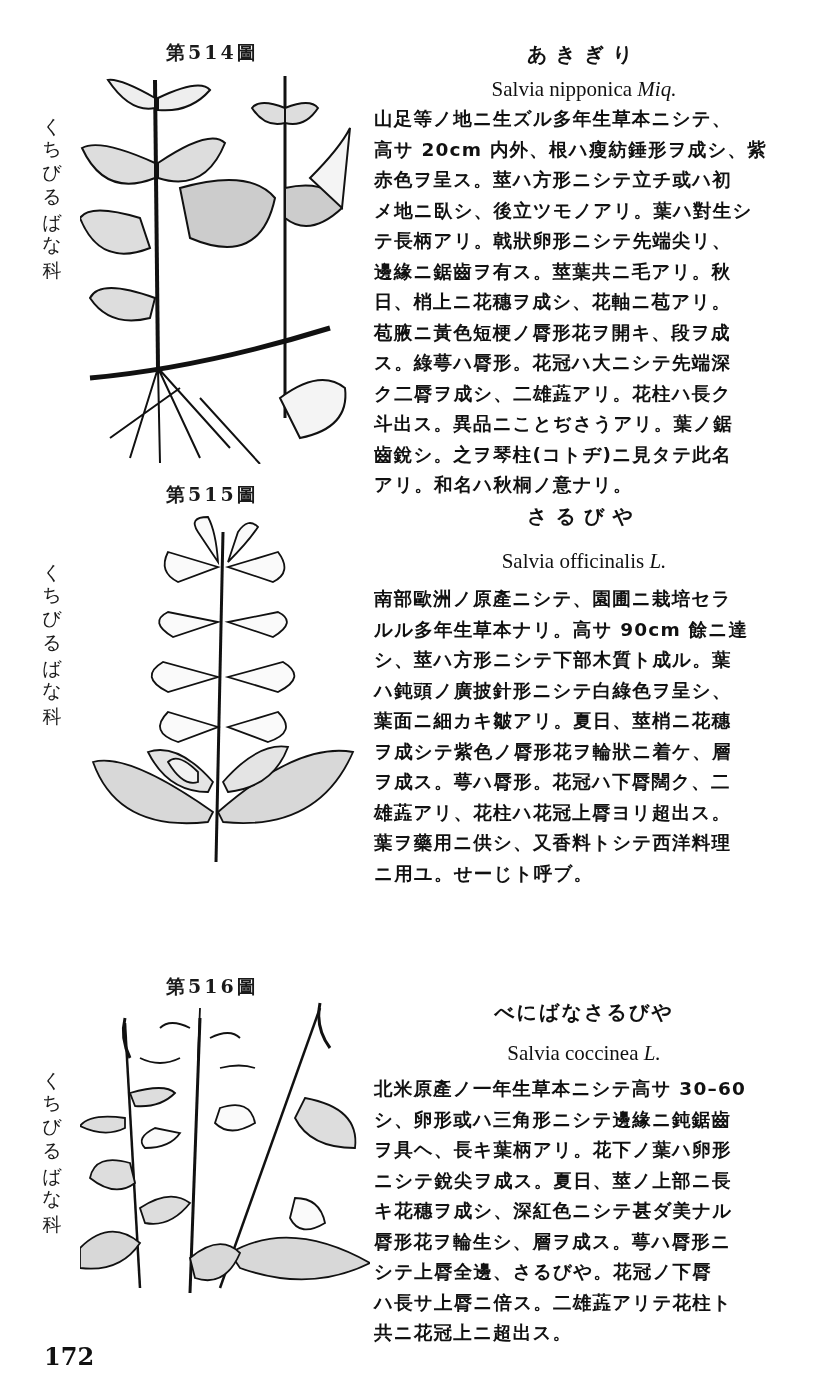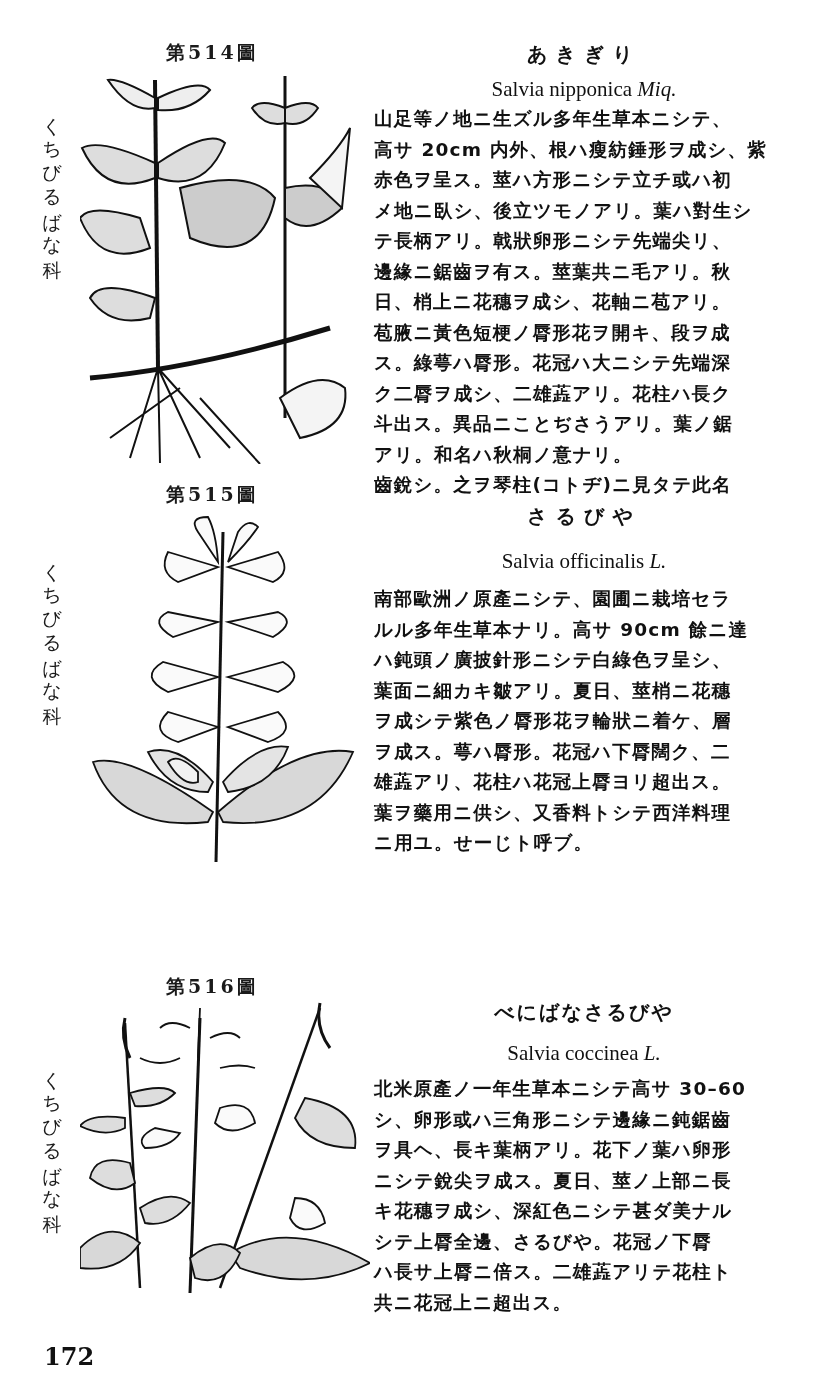--- a/index.html
+++ b/index.html
@@ -81,22 +81,22 @@
       <p>高サ 20cm 内外、根ハ瘦紡錘形ヲ成シ、紫</p>
       <p>赤色ヲ呈ス。莖ハ方形ニシテ立チ或ハ初</p>
       <p>メ地ニ臥シ、後立ツモノアリ。葉ハ對生シ</p>
       <p>テ長柄アリ。戟狀卵形ニシテ先端尖リ、</p>
       <p>邊緣ニ鋸齒ヲ有ス。莖葉共ニ毛アリ。秋</p>
       <p>日、梢上ニ花穗ヲ成シ、花軸ニ苞アリ。</p>
       <p>苞腋ニ黃色短梗ノ脣形花ヲ開キ、段ヲ成</p>
       <p>ス。綠萼ハ脣形。花冠ハ大ニシテ先端深</p>
       <p>ク二脣ヲ成シ、二雄蕋アリ。花柱ハ長ク</p>
       <p>斗出ス。異品ニことぢさうアリ。葉ノ鋸</p>
+      <p>齒銳シ。之ヲ琴柱(コトヂ)ニ見タテ此名</p>
       <p>アリ。和名ハ秋桐ノ意ナリ。</p>
-      <p>齒銳シ。之ヲ琴柱(コトヂ)ニ見タテ此名</p>
     </div>
   </div>
 </div>
 
 <div class="entry" style="top:470px; height:440px;">
   <div class="fig-label" style="left:166px; top:12px;">第515圖</div>
   <div class="family" style="left:40px; top:80px;">くちびるばな科</div>
   <div class="illus" style="left:88px; top:42px; width:270px; height:358px;">
     <svg viewBox="0 0 270 358" fill="none" stroke="#111" stroke-width="1.8">
       <path d="M135 20 L128 350" stroke-width="3"></path>
@@ -123,20 +123,21 @@
   </div>
   <div class="text-col" style="top:26px;">
     <div class="jname">さるびや</div>
     <div class="sci" style="margin-top:10px; margin-bottom:8px;">
       <span>Salvia officinalis</span>
       <span class="auth">L.</span>
     </div>
     <div class="desc">
       <p>南部歐洲ノ原產ニシテ、園圃ニ栽培セラ</p>
       <p>ルル多年生草本ナリ。高サ 90cm 餘ニ達</p>
+      <p>シ、莖ハ方形ニシテ下部木質ト成ル。葉</p>
       <p>ハ鈍頭ノ廣披針形ニシテ白綠色ヲ呈シ、</p>
       <p>葉面ニ細カキ皺アリ。夏日、莖梢ニ花穗</p>
       <p>ヲ成シテ紫色ノ脣形花ヲ輪狀ニ着ケ、層</p>
       <p>ヲ成ス。萼ハ脣形。花冠ハ下脣闊ク、二</p>
       <p>雄蕋アリ、花柱ハ花冠上脣ヨリ超出ス。</p>
       <p>葉ヲ藥用ニ供シ、又香料トシテ西洋料理</p>
       <p>ニ用ユ。せーじト呼ブ。</p>
     </div>
   </div>
 </div>
@@ -173,20 +174,21 @@
     <div class="sci" style="margin-top:6px; margin-bottom:6px;">
       <span>Salvia coccinea</span>
       <span class="auth">L.</span>
     </div>
     <div class="desc">
       <p>北米原產ノ一年生草本ニシテ高サ 30–60</p>
       <p>シ、卵形或ハ三角形ニシテ邊緣ニ鈍鋸齒</p>
       <p>ヲ具ヘ、長キ葉柄アリ。花下ノ葉ハ卵形</p>
       <p>ニシテ銳尖ヲ成ス。夏日、莖ノ上部ニ長</p>
       <p>キ花穗ヲ成シ、深紅色ニシテ甚ダ美ナル</p>
+      <p>脣形花ヲ輪生シ、層ヲ成ス。萼ハ脣形ニ</p>
       <p>シテ上脣全邊、さるびや。花冠ノ下脣</p>
       <p>ハ長サ上脣ニ倍ス。二雄蕋アリテ花柱ト</p>
       <p>共ニ花冠上ニ超出ス。</p>
     </div>
   </div>
 </div>
 
 <div class="page-number">172</div>
 
 </body></html>

